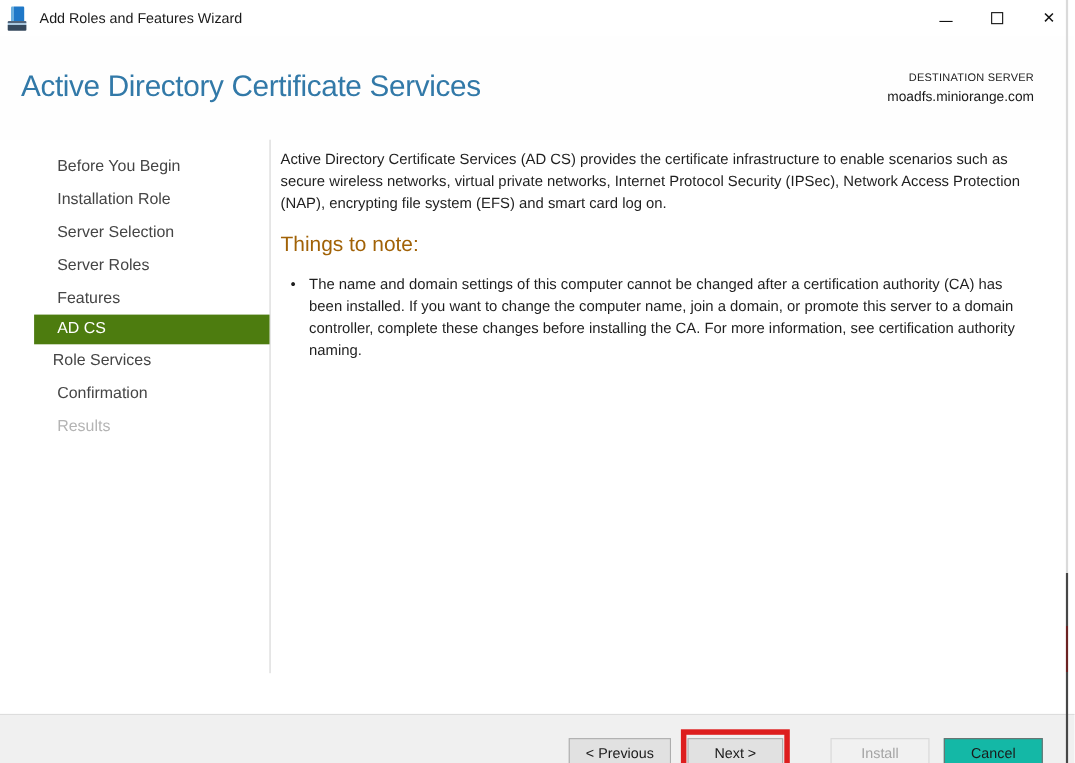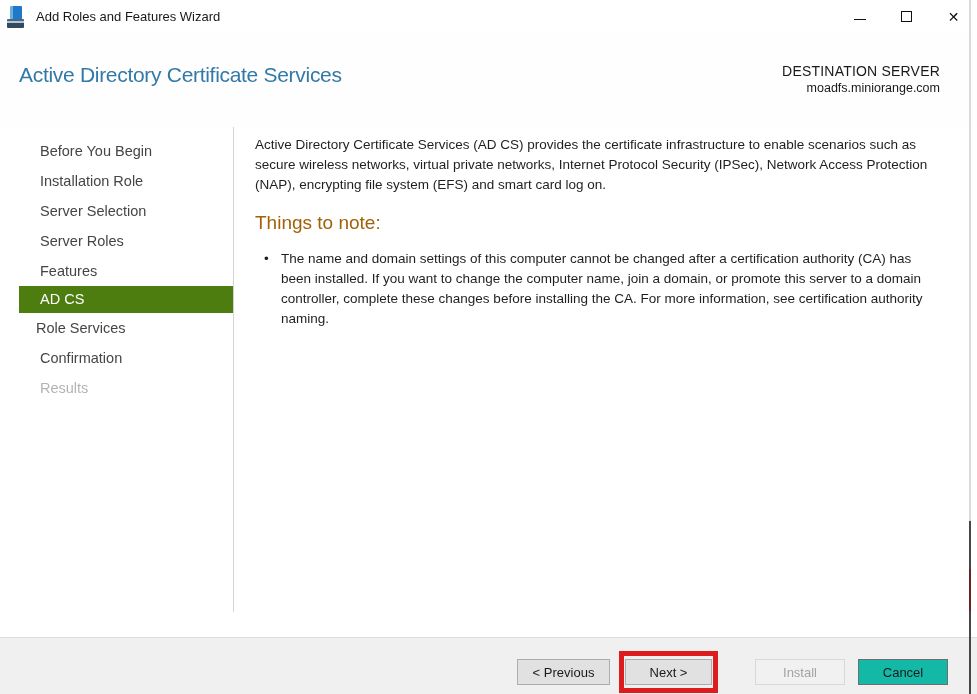--- a/index.html
+++ b/index.html
@@ -31,30 +31,30 @@
   .win-controls { margin-left:auto; display:flex; height:100%; }
   .win-btn { width:47px; height:100%; display:flex; align-items:center; justify-content:center; cursor:default; }
   .min-glyph { display:block; width:12px; height:1px; background:#111; margin-top:5px; }
   .max-glyph { display:block; width:11px; height:11px; border:1px solid #111; background:transparent; }
   .close-glyph { font-size:14px; color:#111; line-height:1; font-family:"DejaVu Sans",sans-serif; }
 
   
   .header { position:absolute; top:33px; left:0; right:0; height:94px; background:#fefefe; }
   .header h1 {
     position:absolute; left:19px; top:30px; margin:0;
-    font-size:21px; font-weight:300; letter-spacing:-0.3px; color:#3279a8;
+    font-size:27px; font-weight:300; letter-spacing:-0.3px; color:#3279a8;
   }
   .dest { position:absolute; top:30px; right:37px; text-align:right; line-height:17px; }
-  .dest-label { font-size:14px; color:#191919; letter-spacing:0.2px; }
+  .dest-label { font-size:10px; color:#191919; letter-spacing:0.2px; }
   .dest-value { font-size:12.5px; color:#191919; }
 
   
   .content { position:absolute; top:127px; left:0; right:0; bottom:57px; background:#ffffff; }
   .sidebar {
-    position:absolute; left:0; top:0; bottom:25px; width:234px;
+    position:absolute; left:12px; top:0; bottom:25px; width:234px;
     border-right:1px solid #d4d4d4; padding-top:9px;
   }
   .nav-item {
     height:30px; line-height:30px; padding-left:40px;
     font-size:14.5px; color:#454545; cursor:default; white-space:nowrap;
   }
   .nav-item.selected {
     margin-left:19px; padding-left:21px; height:27px; line-height:27px;
     background:#4d7c0f; color:#ffffff;
   }
@@ -63,21 +63,21 @@
 
   .main { position:absolute; left:255px; top:8px; right:18px; }
   .intro { margin:0; width:692px; font-size:13.5px; line-height:20px; color:#1f1f1f; }
   .things { margin:18px 0 0 0; font-size:19px; line-height:20px; color:#a16207; }
   .bullet-row { display:flex; margin-top:16px; margin-left:9px; }
   .bullet { width:17px; font-size:13.5px; line-height:20px; color:#1f1f1f; flex:0 0 auto; }
   .bullet-text { width:652px; font-size:13.5px; line-height:20px; color:#1f1f1f; }
 
   
   .footer {
-    position:absolute; left:0; right:0; bottom:0; height:57px;
+    position:absolute; left:0; right:0; bottom:0; height:45px;
     background:#f0f0f0; border-top:1px solid #dddddd;
   }
   .btn {
     position:absolute; top:21px; height:26px;
     background:#e1e1e1; border:1px solid #adadad;
     font-family:"Liberation Sans","DejaVu Sans",sans-serif;
     font-size:13px; color:#1a1a1a; padding:0; cursor:default;
   }
   .btn-previous { left:517px; width:93px; }
   .red-annotation {

